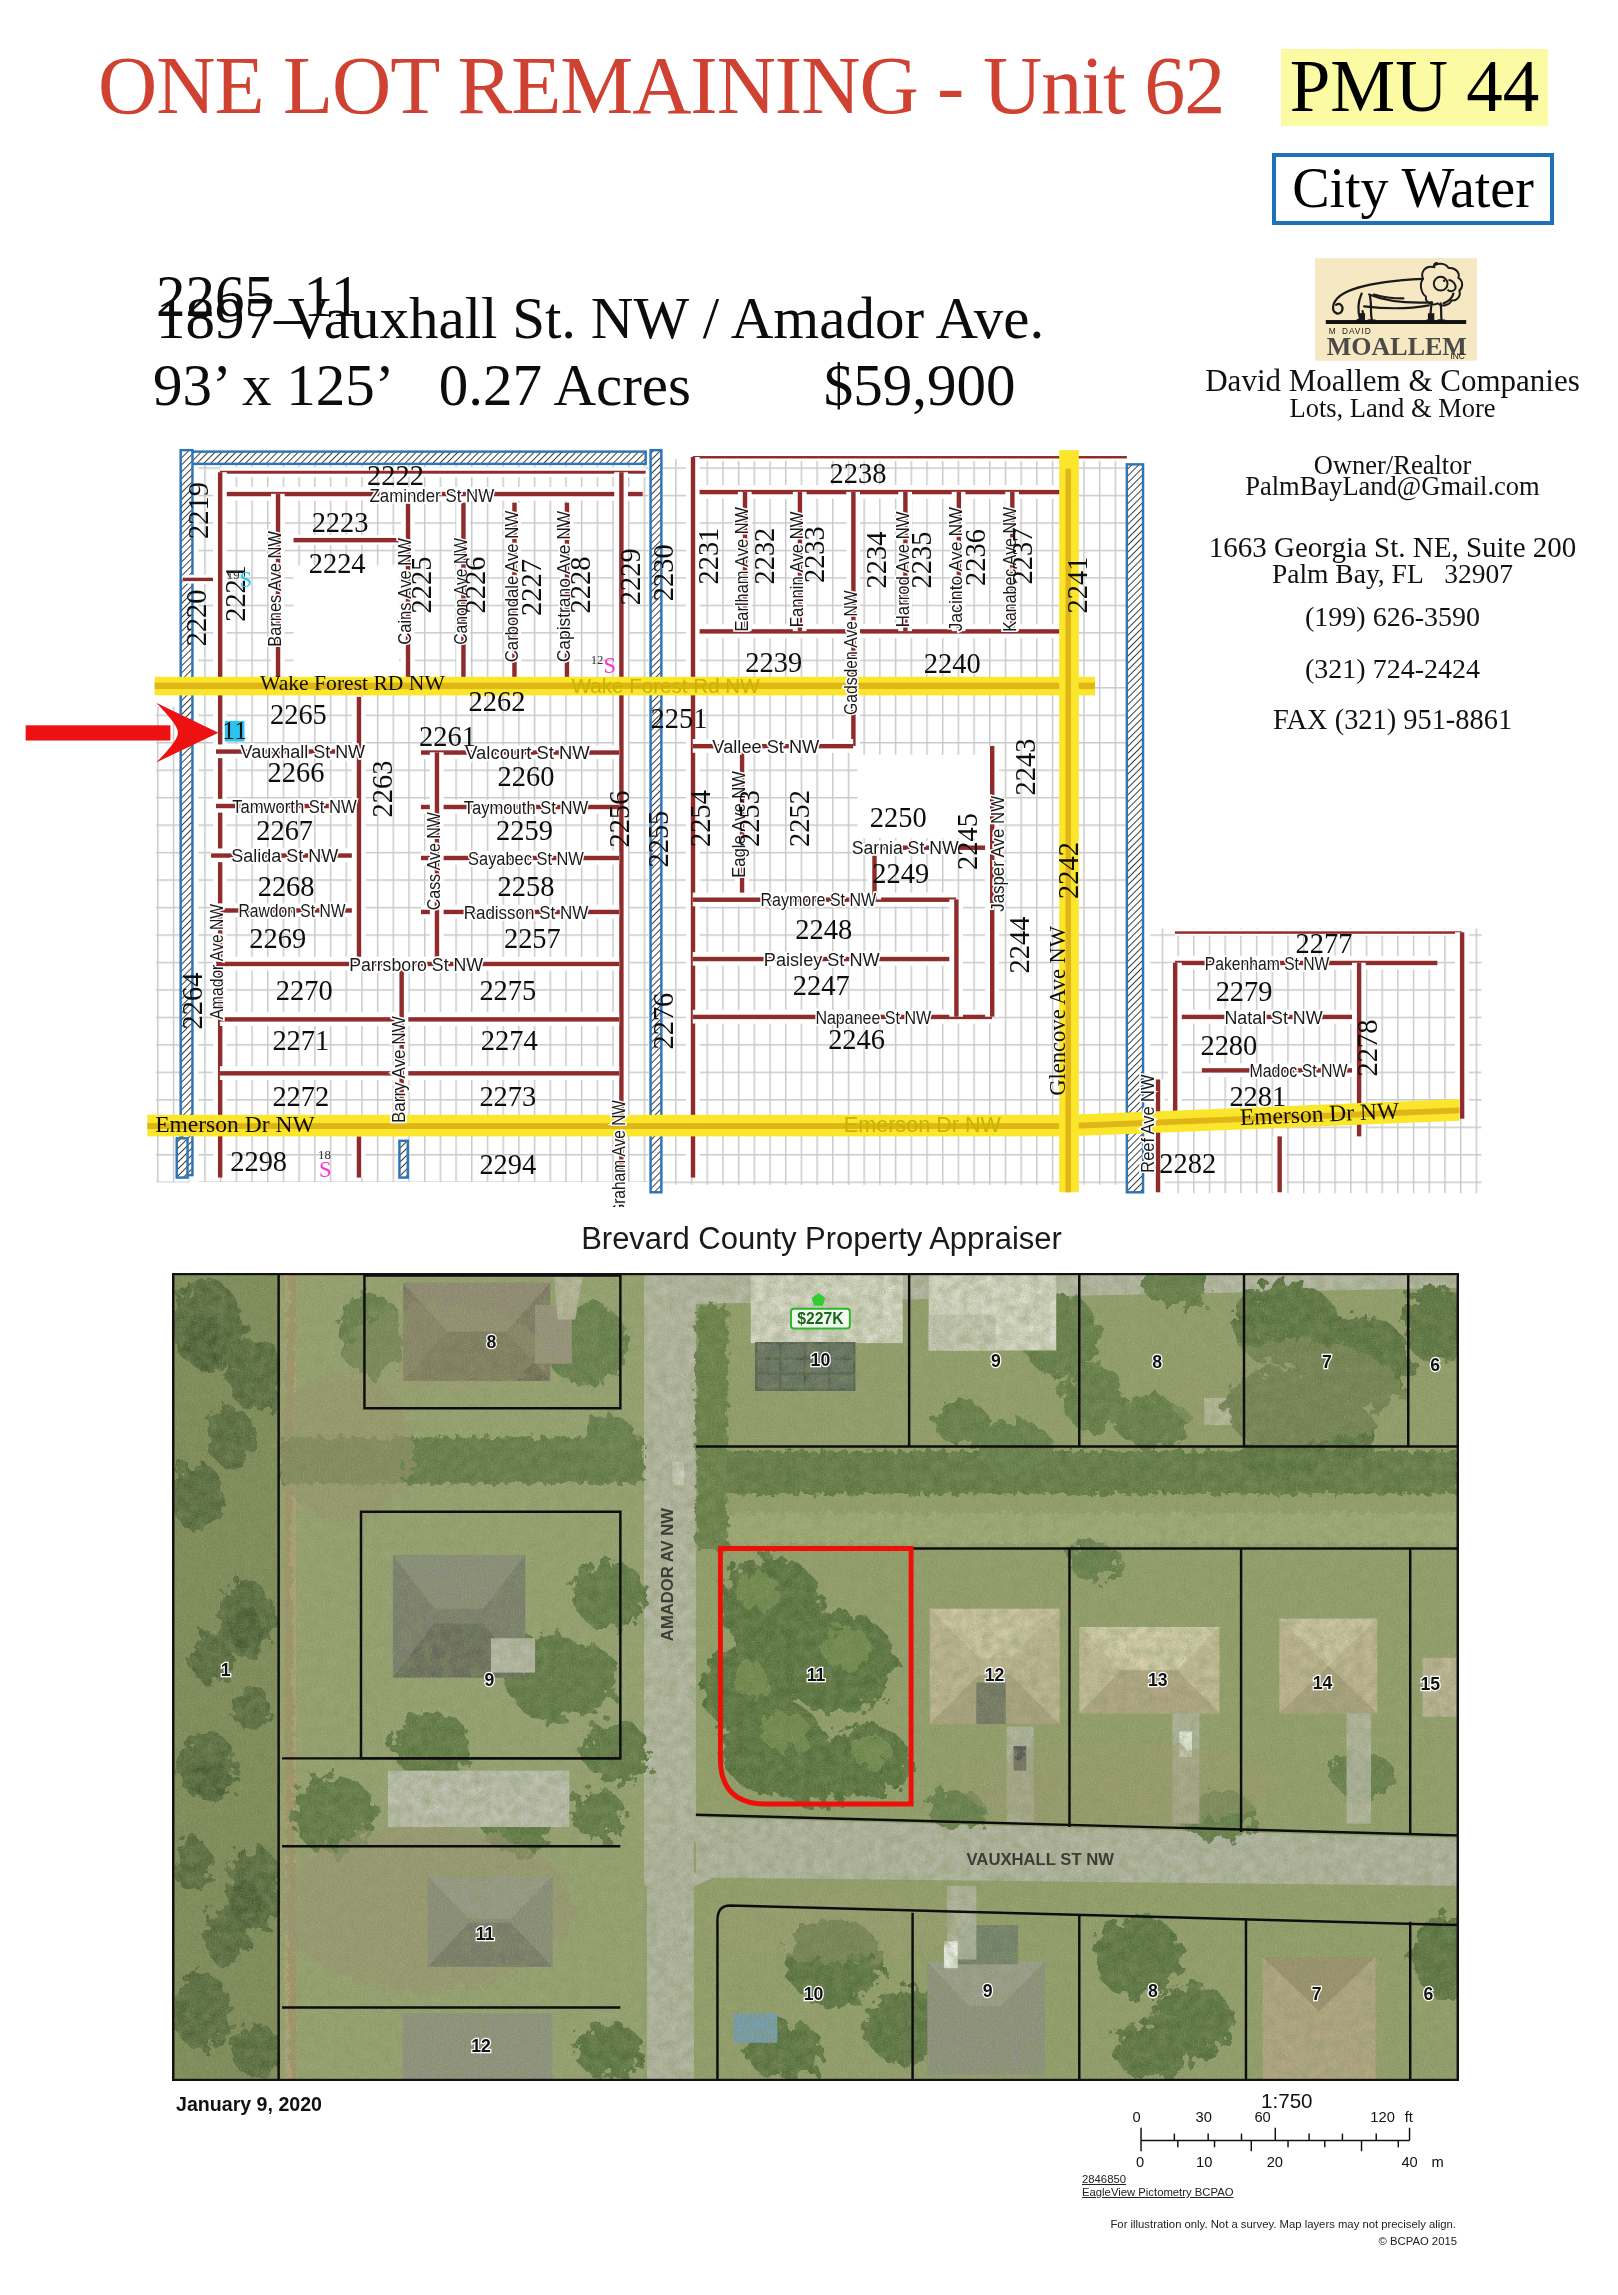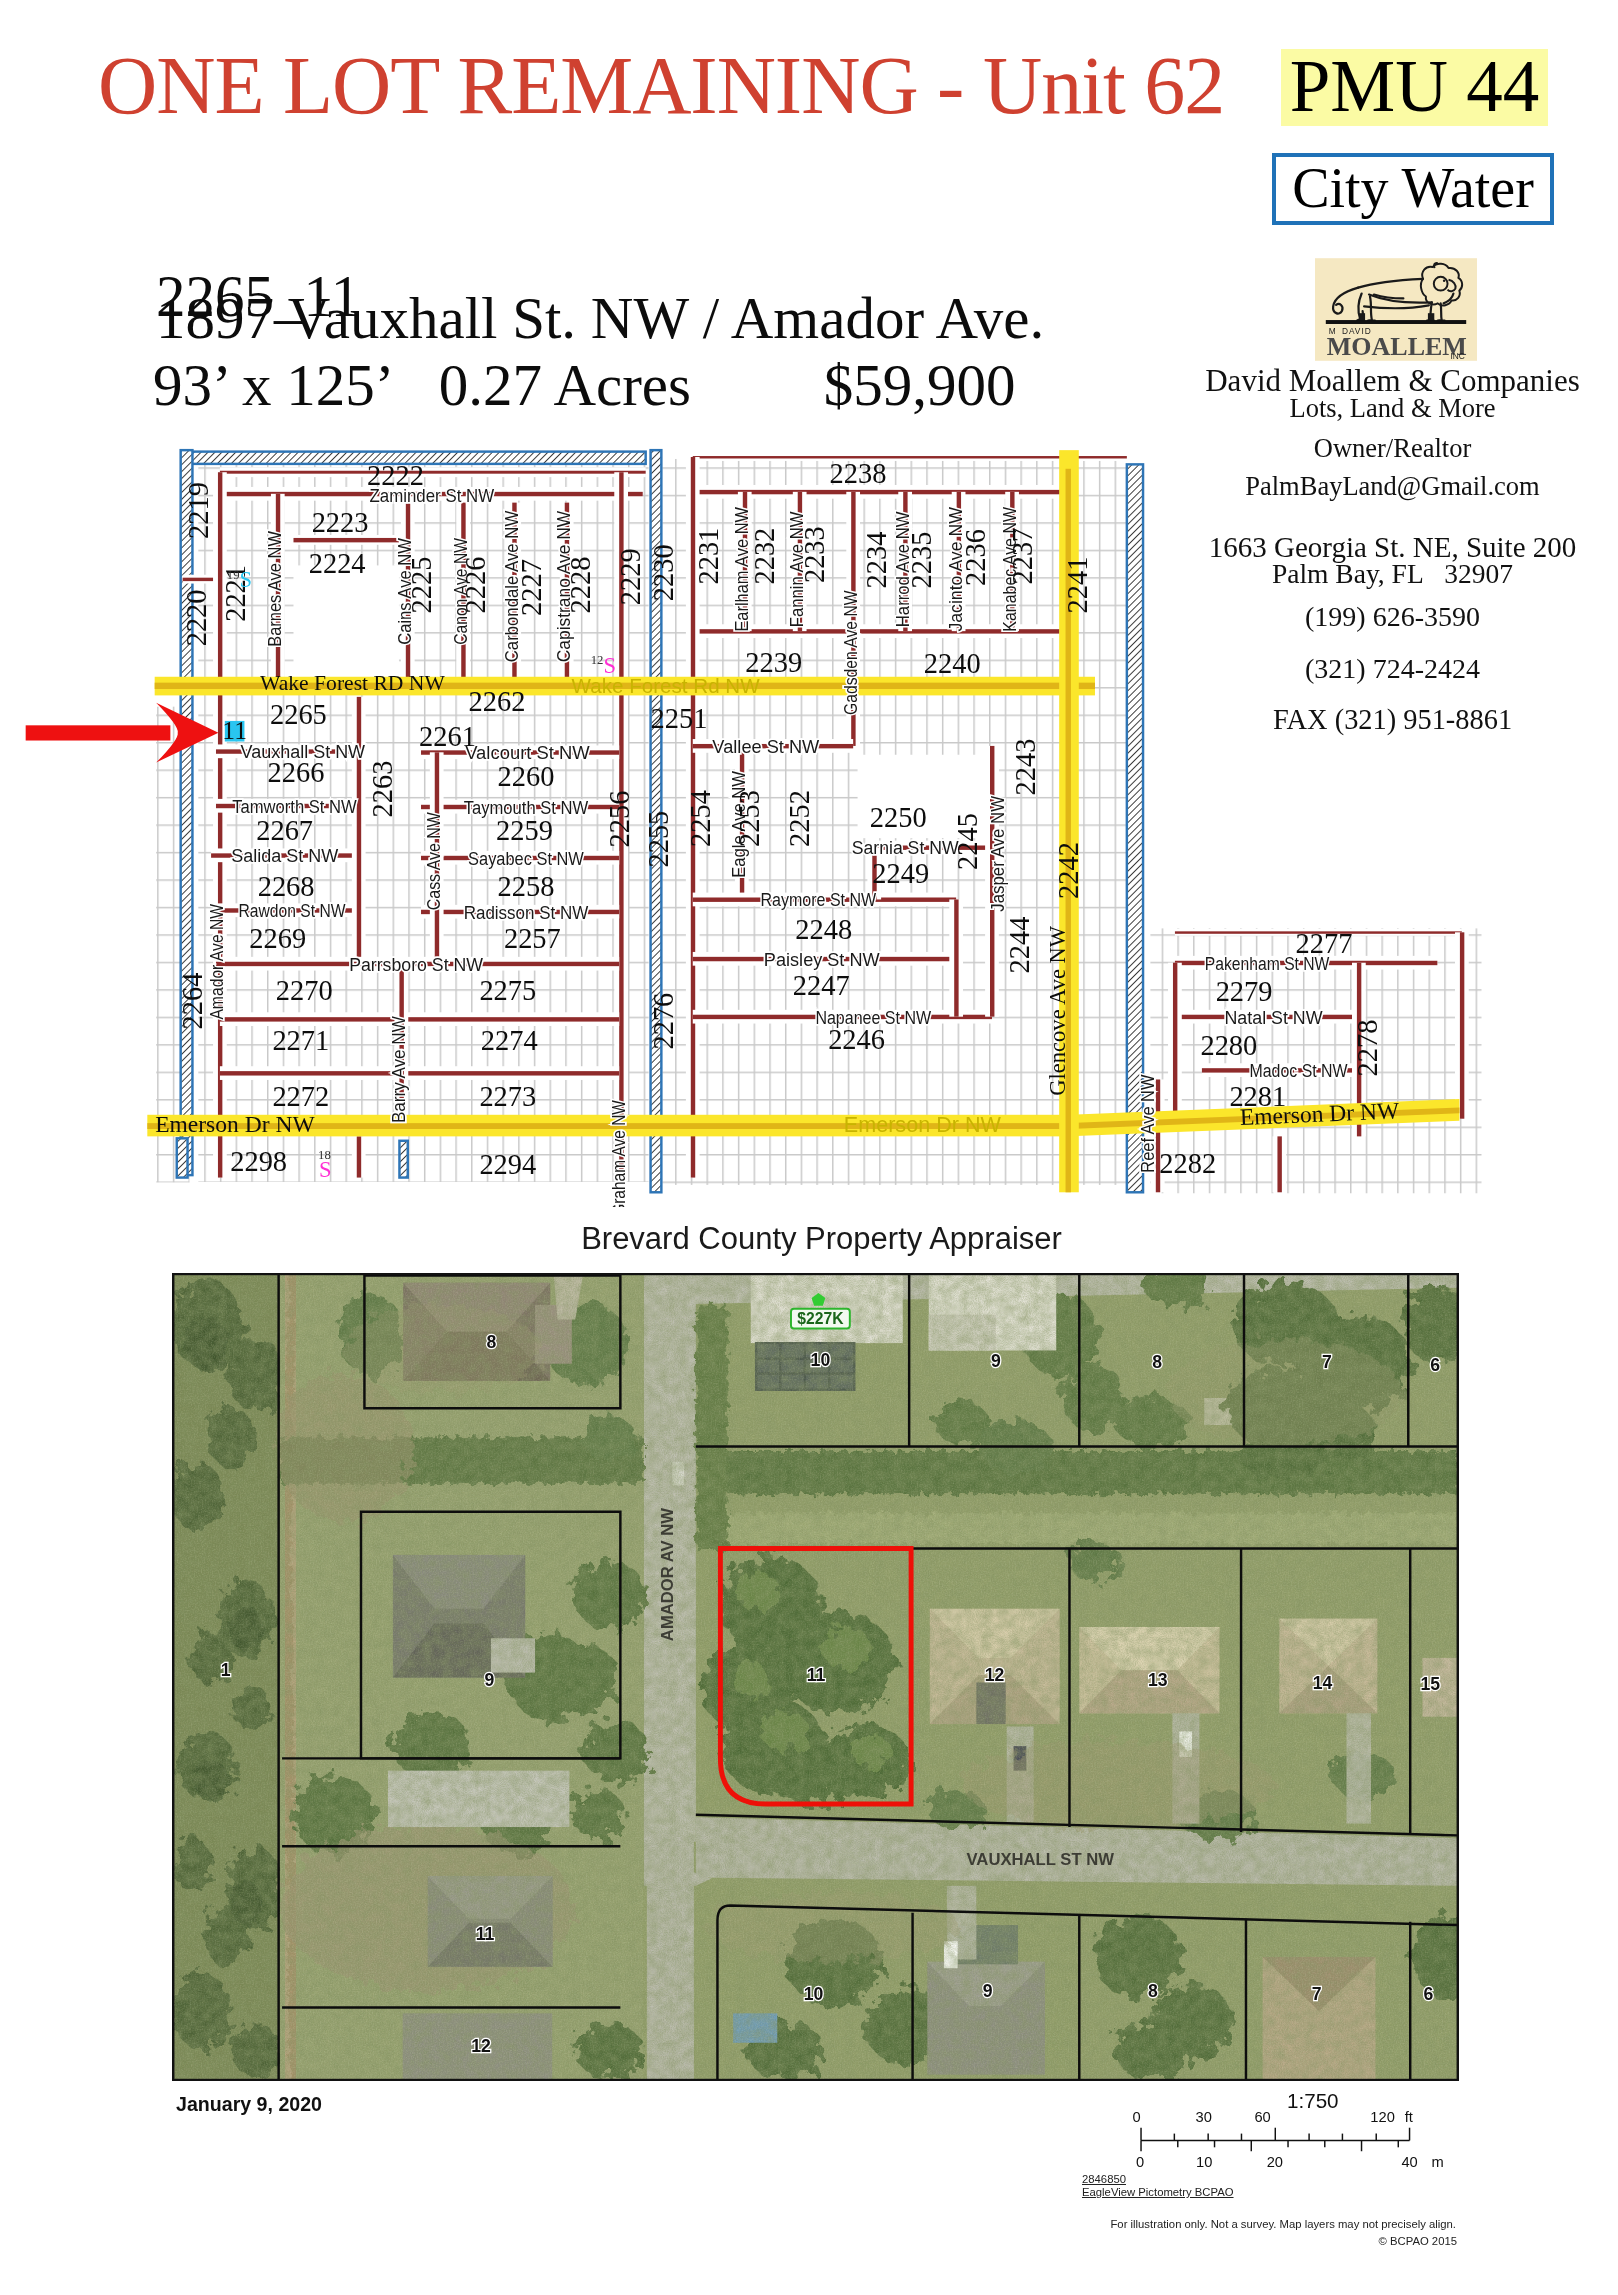--- a/index.html
+++ b/index.html
@@ -565,21 +565,21 @@
 </g>
 
 <rect x="22" y="126" width="286" height="8" fill="#111"></rect>
 <text x="28" y="155" font-family="Liberation Sans, sans-serif" font-size="17" fill="#222" letter-spacing="2">M  DAVID</text>
 <text x="24" y="198" font-family="Liberation Serif, serif" font-size="53" font-weight="bold" fill="#4a4a4a">MOALLEM</text>
 <text x="276" y="206" font-family="Liberation Sans, sans-serif" font-size="17" fill="#222">INC</text>
 </svg>
 
 <div class="abs" style="left:1172px;top:363px;width:441px;text-align:center;font-size:31px;color:#111;white-space:nowrap;">David Moallem &amp; Companies</div>
 <div class="abs" style="left:1172px;top:393px;width:441px;text-align:center;font-size:26.5px;color:#111;white-space:nowrap;">Lots, Land &amp; More</div>
-<div class="abs" style="left:1172px;top:433px;width:441px;text-align:center;font-size:26.5px;color:#111;white-space:nowrap;">Owner/Realtor</div>
+<div class="abs" style="left:1172px;top:450px;width:441px;text-align:center;font-size:26.5px;color:#111;white-space:nowrap;">Owner/Realtor</div>
 <div class="abs" style="left:1172px;top:471px;width:441px;text-align:center;font-size:26.5px;color:#111;white-space:nowrap;">PalmBayLand@Gmail.com</div>
 <div class="abs" style="left:1172px;top:531px;width:441px;text-align:center;font-size:29px;color:#111;white-space:nowrap;">1663 Georgia St. NE, Suite 200</div>
 <div class="abs" style="left:1172px;top:558px;width:441px;text-align:center;font-size:27.5px;color:#111;white-space:nowrap;">Palm Bay, FL&nbsp;&nbsp; 32907</div>
 <div class="abs" style="left:1172px;top:601px;width:441px;text-align:center;font-size:28px;color:#111;white-space:nowrap;">(199) 626-3590</div>
 <div class="abs" style="left:1172px;top:653px;width:441px;text-align:center;font-size:28px;color:#111;white-space:nowrap;">(321) 724-2424</div>
 <div class="abs" style="left:1172px;top:704px;width:441px;text-align:center;font-size:28.4px;color:#111;white-space:nowrap;">FAX (321) 951-8861</div>
 
 <div class="abs" style="left:564px;top:1221px;width:515px;text-align:center;font-family:'Liberation Sans',sans-serif;font-size:31px;color:#1a1a1a;">Brevard County Property Appraiser</div>
 
 <svg class="abs" style="left:172px;top:1273px;" width="1287" height="808" viewBox="350 2595 2624 1648">
@@ -878,21 +878,21 @@
 
 <text transform="translate(1372,3210) rotate(-90)" font-family="Liberation Sans, sans-serif" font-size="34" font-weight="bold" fill="#3d3d35" text-anchor="middle">AMADOR AV NW</text>
 
 <text x="1970" y="3802" font-family="Liberation Sans, sans-serif" font-size="34" font-weight="bold" fill="#3d3d35">VAUXHALL ST NW</text>
 
 <rect x="352" y="2597" width="2620" height="1644" fill="none" stroke="#111" stroke-width="5"></rect>
 </svg>
 
 <div class="abs" style="left:176px;top:2093px;font-family:'Liberation Sans',sans-serif;font-size:19.6px;color:#111;font-weight:bold;">January 9, 2020</div>
 
-<div class="abs" style="left:1287px;top:2089px;font-family:'Liberation Sans',sans-serif;font-size:20.6px;color:#111;">1:750</div>
+<div class="abs" style="left:1261px;top:2089px;font-family:'Liberation Sans',sans-serif;font-size:20.6px;color:#111;">1:750</div>
 
 <svg class="abs" style="left:1118px;top:2104px;" width="343" height="69" viewBox="0 0 700 140">
 <g font-family="Liberation Sans, sans-serif" font-size="30" fill="#111">
 <text x="38" y="36" text-anchor="middle">0</text>
       <text x="175" y="36" text-anchor="middle">30</text>
 <text x="295" y="36" text-anchor="middle">60</text>
       <text x="540" y="36" text-anchor="middle">120</text>
 <text x="585" y="36">ft</text>
 <text x="45" y="128" text-anchor="middle">0</text>
       <text x="176" y="128" text-anchor="middle">10</text>

